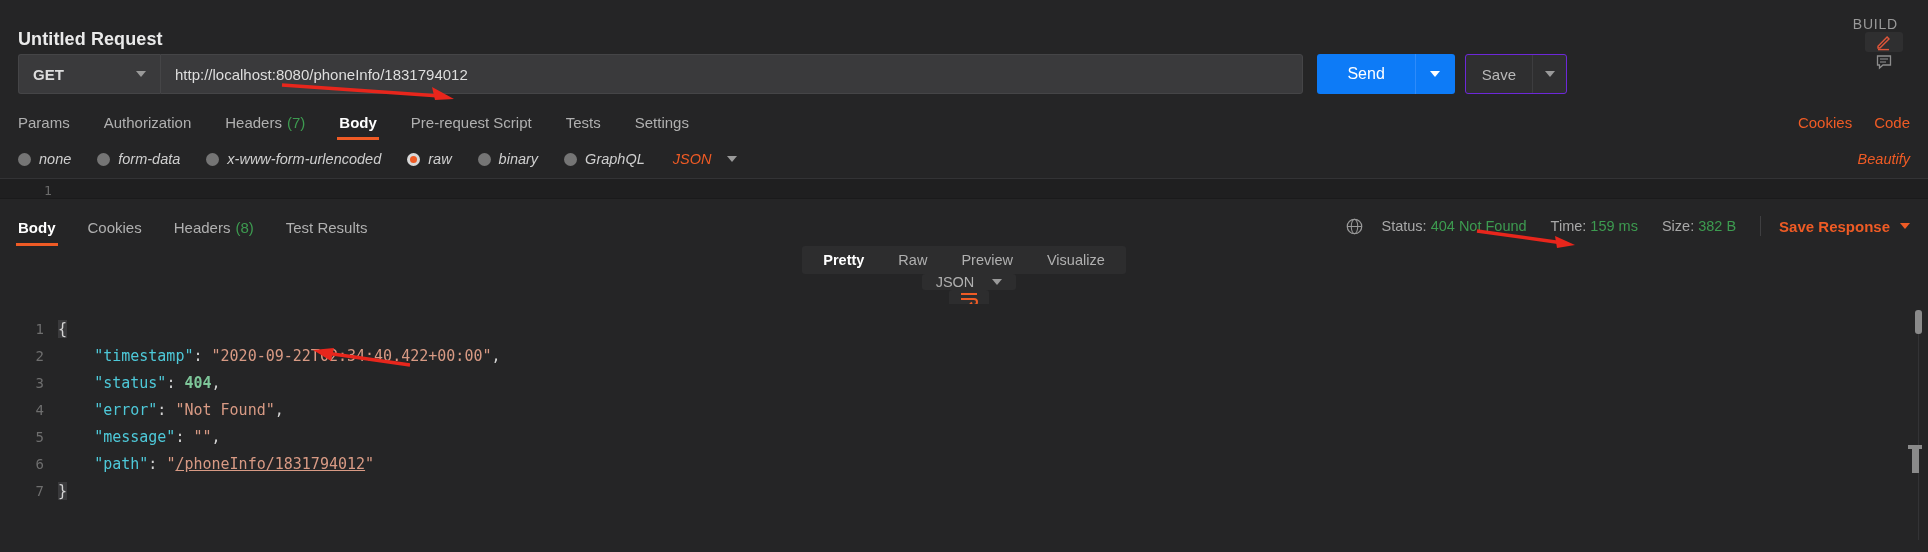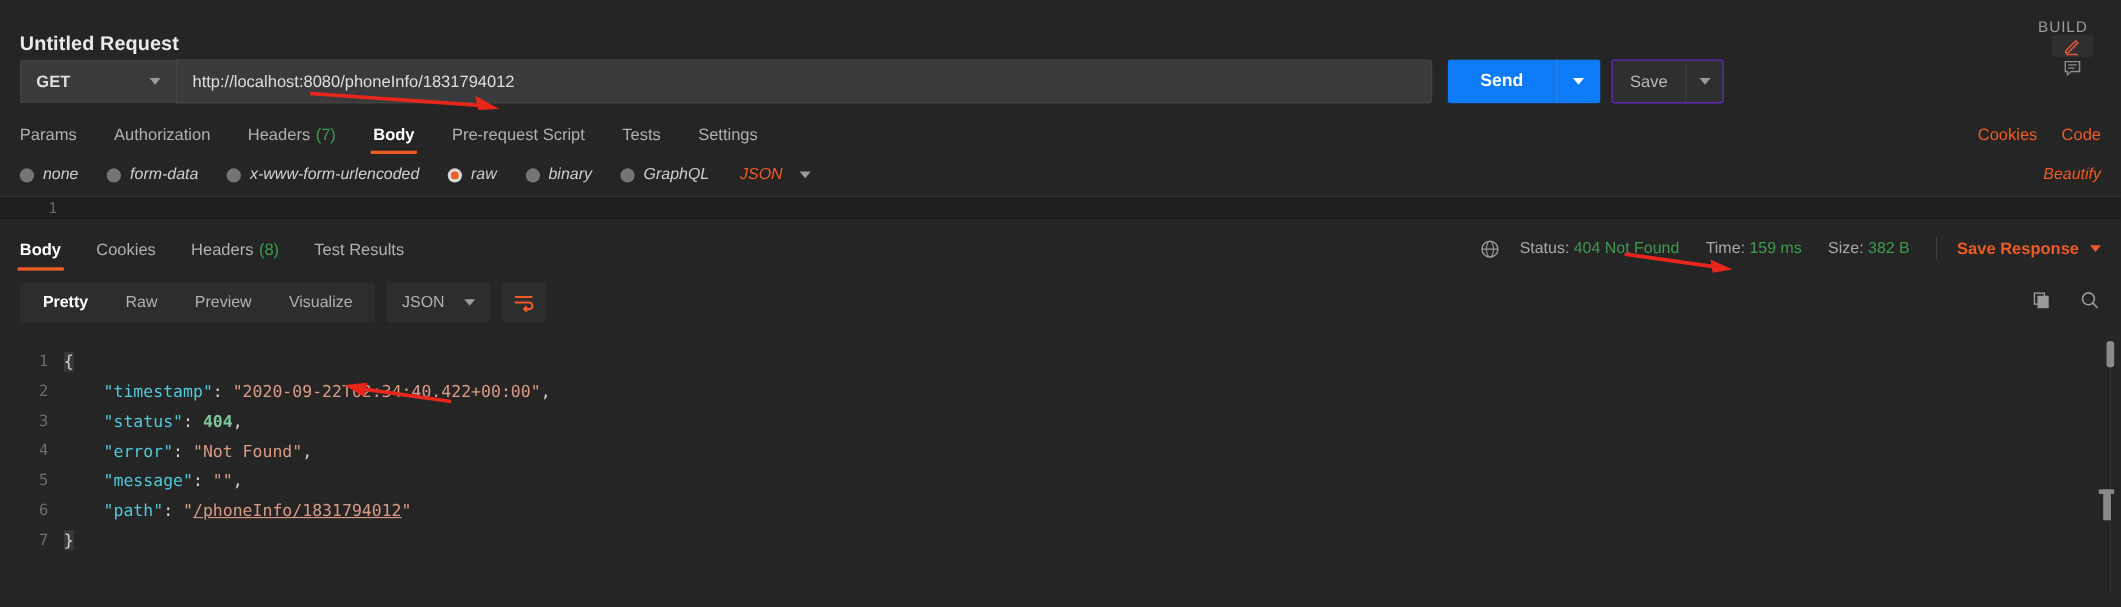--- a/index.html
+++ b/index.html
@@ -59,21 +59,21 @@
     flex: 1; height: 40px; background: #3a3a3c;
     border: 1px solid #454547; border-radius: 0 3px 3px 0;
     display: flex; align-items: center; padding: 0 14px;
   }
   .url-text { font-size: 15px; color: #dedede; }
   .send-btn {
     margin-left: 14px; height: 40px; display: flex; align-items: stretch;
     border-radius: 3px; overflow: hidden;
   }
   .send-main {
-    background: #0d7bf7; color: #fff; font-size: 16px; font-weight: bold;
+    background: #0d7bf7; color: #fff; font-size: 16px; font-weight: normal;
     display: flex; align-items: center; padding: 0 30px;
   }
   .send-caret {
     background: #0d7bf7; width: 40px;
     display: flex; align-items: center; justify-content: center;
     border-left: 1px solid #2e8bfa;
   }
   .send-caret .caret { border-top-color: #ffffff; }
   .save-btn {
     margin-left: 10px; height: 40px; display: flex; align-items: stretch;
@@ -161,21 +161,21 @@
   .globe-icon { margin-right: 18px; display: flex; align-items: center; }
   .meta-item { font-size: 14.5px; color: #a8a8a8; margin-right: 24px; white-space: nowrap; }
   .meta-val { color: #3d9b50; }
   .meta-sep { width: 1px; height: 20px; background: #3f3f41; margin-right: 18px; }
   .save-resp { color: #ef5b25; font-size: 15px; font-weight: bold; display: flex; align-items: center; }
   .save-resp .caret { border-top-color: #ef5b25; margin-left: 10px; }
 
   
   .resp-toolbar {
     position: absolute; left: 0; top: 246px; width: 1928px; height: 58px;
-    display: flex; align-items: center; padding: 0 18px;
+    display: flex; align-items: center; padding: 0 18px; flex-direction: column;
   }
   .seg-group {
     display: flex; align-items: center; background: #2d2d2e; border-radius: 3px;
     height: 36px; padding: 0 4px;
   }
   .seg {
     font-size: 14.5px; color: #b0b0b0; padding: 0 17px; height: 28px;
     display: flex; align-items: center; border-radius: 3px;
   }
   .seg.active { color: #ffffff; font-weight: bold; }

